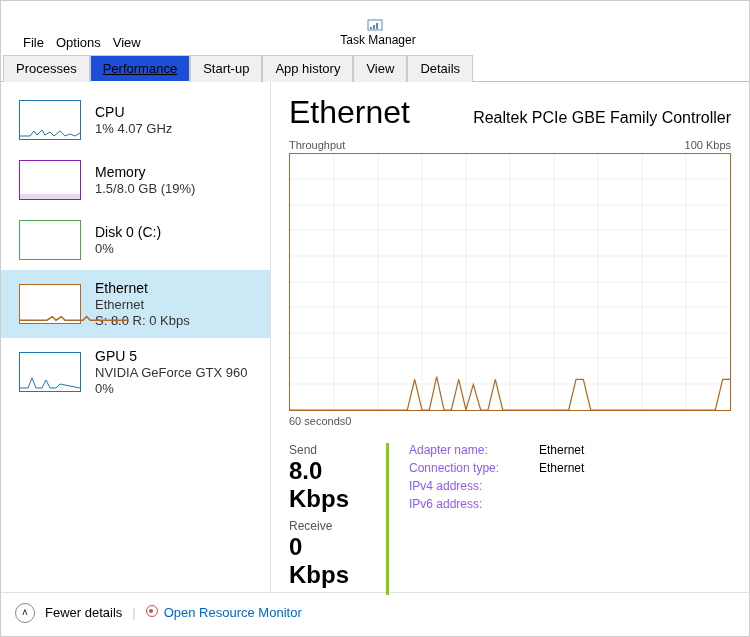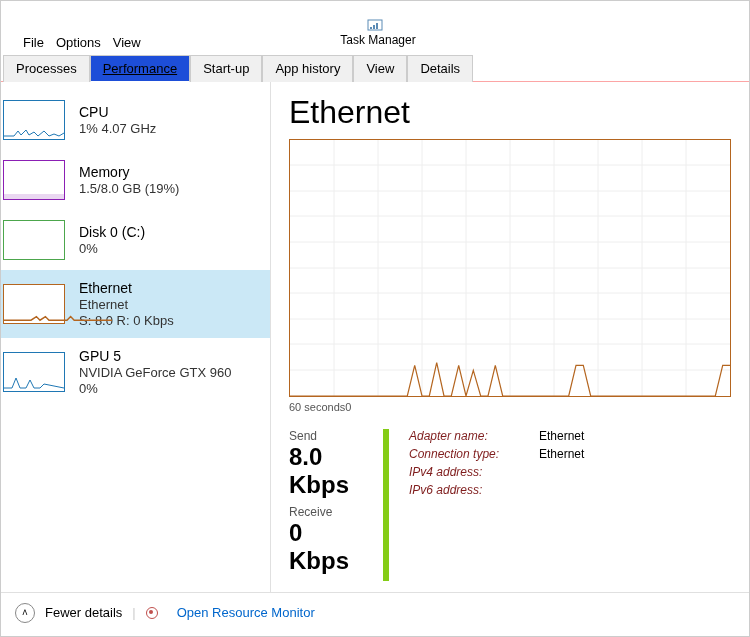--- a/index.html
+++ b/index.html
@@ -15,21 +15,21 @@
     .menubar-item { padding: 2px 6px; }
     
     .tabs { display: flex; border-bottom: 1px solid #fca5a5; font-size: 13px; padding-left: 2px; }
     .tab { padding: 5px 12px; border: 1px solid transparent; position: relative; top: 1px; }
     .tab.active { border-color: #ccc; border-bottom-color: #fff; background: #1d4ed8; text-decoration: underline; }
     .tab:not(.active) { background: #f0f0f0; border-color: #ccc; border-bottom: none; }
     
     .content { display: flex; height: 510px; }
     
     .sidebar { width: 270px; padding: 8px 0; border-right: 1px solid #e0e0e0; }
-    .sidebar-item { display: flex; align-items: center; padding: 10px 8px 10px 2px; cursor: pointer; }
+    .sidebar-item { display: flex; align-items: center; padding: 10px 8px 10px 18px; cursor: pointer; }
     .sidebar-item.selected { background: #cbe8f6; }
     .thumb { width: 62px; height: 40px; border: 1px solid #888; margin-right: 14px; position: relative; background: #fff; }
     .thumb-cpu { border-color: #1f77b4; }
     .thumb-mem { border-color: #8b1fb4; }
     .thumb-mem::after { content: ""; position: absolute; bottom: 0; left: 0; right: 0; height: 5px; background: rgba(139,31,180,0.18); }
     .thumb-disk { border-color: #4ca64c; }
     .thumb-eth { border-color: #b4651f; }
     .thumb-gpu { border-color: #1f77b4; }
     .thumb-spark { position: absolute; bottom: 1px; left: 0; right: 0; height: 18px; }
     .sidebar-labels { display: flex; flex-direction: column; }
@@ -38,32 +38,32 @@
     
     .main { flex: 1; padding: 12px 18px 0 18px; position: relative; }
     .main-header { display: flex; align-items: baseline; justify-content: space-between; margin-bottom: 8px; }
     .main-title { font-size: 32px; font-weight: 300; }
     .main-adapter { font-size: 16px; font-weight: 300; }
     .chart-labels { display: flex; justify-content: space-between; font-size: 11px; color: #555; margin-bottom: 2px; }
     .chart { width: 442px; height: 258px; border: 1px solid #b4651f; position: relative; }
     .chart-bottom-labels { display: flex; justify-content: flex-start; font-size: 11px; color: #555; margin-top: 4px; width: 442px; }
     
     .stats-row { display: flex; margin-top: 16px; }
-    .stats-col1 { width: 100px; border-right: 6px solid #84cc16; padding-right: 20px; }
+    .stats-col1 { width: 100px; border-right: 3px solid #84cc16; padding-right: 20px; }
     .stats-col2 { padding-left: 20px; }
     .stat-label { font-size: 12px; color: #555; }
     .stat-value { font-size: 24px; font-weight: 700; margin-bottom: 6px; }
     .info-row { display: flex; margin-bottom: 4px; font-size: 12px; }
-    .info-key { width: 130px; color: #7f1d1d; font-style: italic; }
+    .info-key { width: 130px; color: #8b5cf6; }
     .info-val { color: #000; }
     
     .footer { display: flex; align-items: center; height: 40px; border-top: 1px solid #e0e0e0; padding: 0 14px; font-size: 13px; gap: 10px; }
     .footer-chevron { width: 20px; height: 20px; border: 1px solid #888; border-radius: 50%; display: flex; align-items: center; justify-content: center; font-size: 10px; }
     .footer-sep { color: #ccc; }
-    .footer-link { color: #0066cc; display: flex; align-items: center; gap: 19px; }
+    .footer-link { color: #0066cc; display: flex; gap: 6px; }
     .footer-link-icon { width: 12px; height: 12px; border: 1.5px solid #c0504d; border-radius: 50%; position: relative; }
     .footer-link-icon::after { content: ""; position: absolute; width: 4px; height: 4px; background: #c0504d; border-radius: 50%; top: 2.5px; left: 2.5px; }
   </style>
 </head>
 <body>
 
 <div class="titlebar">
   <span class="titlebar-icon">
     <svg viewBox="0 0 16 16">
         <rect x="1" y="3" width="14" height="10" fill="#fff" stroke="#5b8bb5"></rect>
@@ -144,20 +144,25 @@
         <span class="title">GPU 5</span>
         <span class="sub">NVIDIA GeForce GTX 960</span>
         <span class="sub">0%</span>
       </div>
     </div>
   </div>
 
   <div class="main">
     <div class="main-header">
       <span class="main-title">Ethernet</span>
+      <span class="main-adapter">Realtek PCIe GBE Family Controller</span>
+    </div>
+    <div class="chart-labels">
+      <span>Throughput</span>
+      <span>100 Kbps</span>
     </div>
     <div class="chart">
       <svg width="100%" height="100%" viewBox="0 0 440 256" preserveAspectRatio="none">
         <g stroke="#eee" stroke-width="1">
           <line x1="0" y1="25" x2="440" y2="25"></line>
             <line x1="0" y1="51" x2="440" y2="51"></line>
           <line x1="0" y1="76" x2="440" y2="76"></line>
             <line x1="0" y1="102" x2="440" y2="102"></line>
           <line x1="0" y1="128" x2="440" y2="128"></line>
             <line x1="0" y1="153" x2="440" y2="153"></line>

